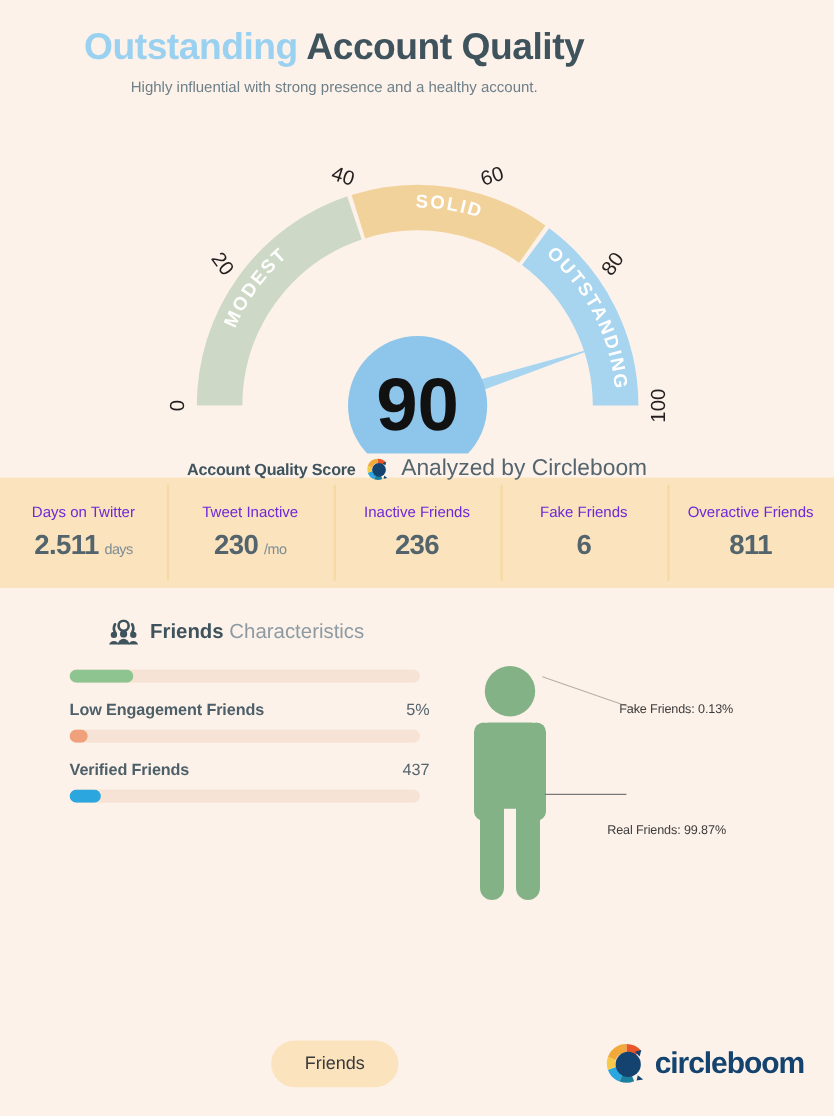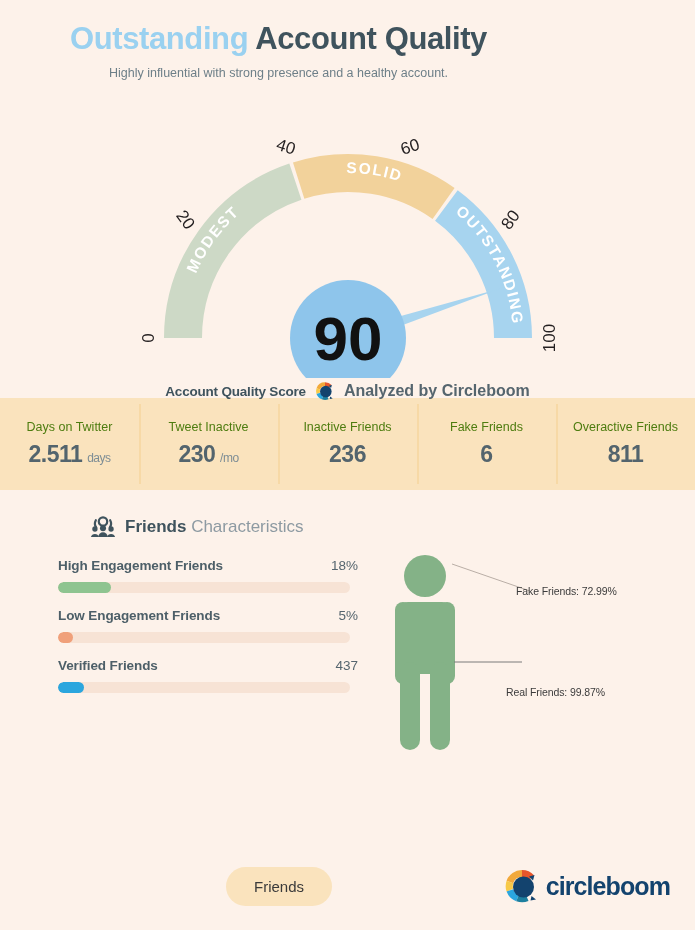--- a/index.html
+++ b/index.html
@@ -27,37 +27,37 @@
   
   .gauge-wrap{
     position:relative;width:695px;height:300px;margin-top:8px;
   }
   .gauge-svg{display:block;margin:0 auto;}
   .score-row{
     display:flex;align-items:center;justify-content:center;
     gap:8px;margin-top:2px;
   }
   .score-label{font-size:13.5px;font-weight:bold;color:#3f535d;letter-spacing:-0.2px;}
-  .analyzed{font-size:16px;color:#55656e;font-weight:bold;}
+  .analyzed{font-size:19px;color:#55656e;}
 
   
   .stats{
     display:flex;width:695px;height:92px;
     background:#fae3bd;margin-top:10px;
   }
   .stat{
     flex:1;display:flex;flex-direction:column;
     align-items:center;justify-content:center;
     position:relative;
   }
   .stat + .stat::before{
     content:"";position:absolute;left:0;top:6px;bottom:6px;width:2px;
     background:#f7d9a6;
   }
-  .stat-label{font-size:12.5px;color:#4d7c0f;margin-bottom:7px;}
+  .stat-label{font-size:12.5px;color:#6d28d9;margin-bottom:7px;}
   .stat-value{font-size:23px;font-weight:bold;color:#53646d;letter-spacing:-0.5px;}
   .stat-unit{font-size:12px;font-weight:normal;color:#7d8d95;margin-left:2px;}
 
   
   .friends{padding:26px 0 0 0;}
   .sec-head{
     display:flex;align-items:center;gap:9px;
     padding-left:90px;margin-bottom:20px;
   }
   .sec-title{font-size:17px;color:#8d9aa2;font-weight:400;}
@@ -213,24 +213,20 @@
         <path d="M0.8 23 a4.6 4.6 0 0 1 8.8 0 z" fill="#3f535d"></path>
         <path d="M18.4 23 a4.6 4.6 0 0 1 8.8 0 z" fill="#3f535d"></path>
         <path d="M8.8 23 a5.2 5.2 0 0 1 10.4 0 z" fill="#3f535d"></path>
       </svg>
       <span class="sec-title"><b>Friends</b><span> Characteristics</span></span>
     </div>
 
     <div class="body-cols">
       <div class="bars" id="barList">
           <div class="bar-block">
-            <div class="bar-top">
-              <span class="bar-name">High Engagement Friends</span>
-              <span class="bar-val">18%</span>
-            </div>
             <div class="track">
               <div class="fill" style="width: 18%; background: rgb(142, 196, 144);"></div>
             </div>
           </div>
           <div class="bar-block">
             <div class="bar-top">
               <span class="bar-name">Low Engagement Friends</span>
               <span class="bar-val">5%</span>
             </div>
             <div class="track">
@@ -254,21 +250,21 @@
           <rect id="figBody" x="13" y="52" width="60" height="72" rx="13" fill="#84b287"></rect>
           <rect id="figArmL" x="13" y="52" width="16" height="82" rx="8" fill="#84b287"></rect>
           <rect id="figArmR" x="57" y="52" width="16" height="82" rx="8" fill="#84b287"></rect>
           <rect id="figLegL" x="18" y="112" width="20" height="88" rx="10" fill="#84b287"></rect>
           <rect id="figLegR" x="48" y="112" width="20" height="88" rx="10" fill="#84b287"></rect>
         </svg>
         <svg width="260" height="200" viewBox="0 0 260 200" style="position:absolute;left:24px;top:-8px;">
           <path d="M70 14 L148 41" stroke="#b9aea6" stroke-width="1" fill="none"></path>
           <path d="M72 112 L140 112" stroke="#7a7a7a" stroke-width="1" fill="none"></path>
         </svg>
-        <div class="ann ann-fake">Fake Friends: 72.99%</div>
+        <div class="ann ann-fake">Fake Friends: 0.13%</div>
         <div class="ann ann-real">Real Friends: 99.87%</div>
       </div>
     </div>
   </div>
 
   <div class="footer">
     <div class="tab tab-friends active">Friends</div>
     <div class="logo">
       <svg width="40" height="40" viewBox="0 0 40 40">
         <path d="M20 4 a16 16 0 0 1 12 5.3 l-5 4.6 A9.5 9.5 0 0 0 20 11 z" fill="#e8562a"></path>

